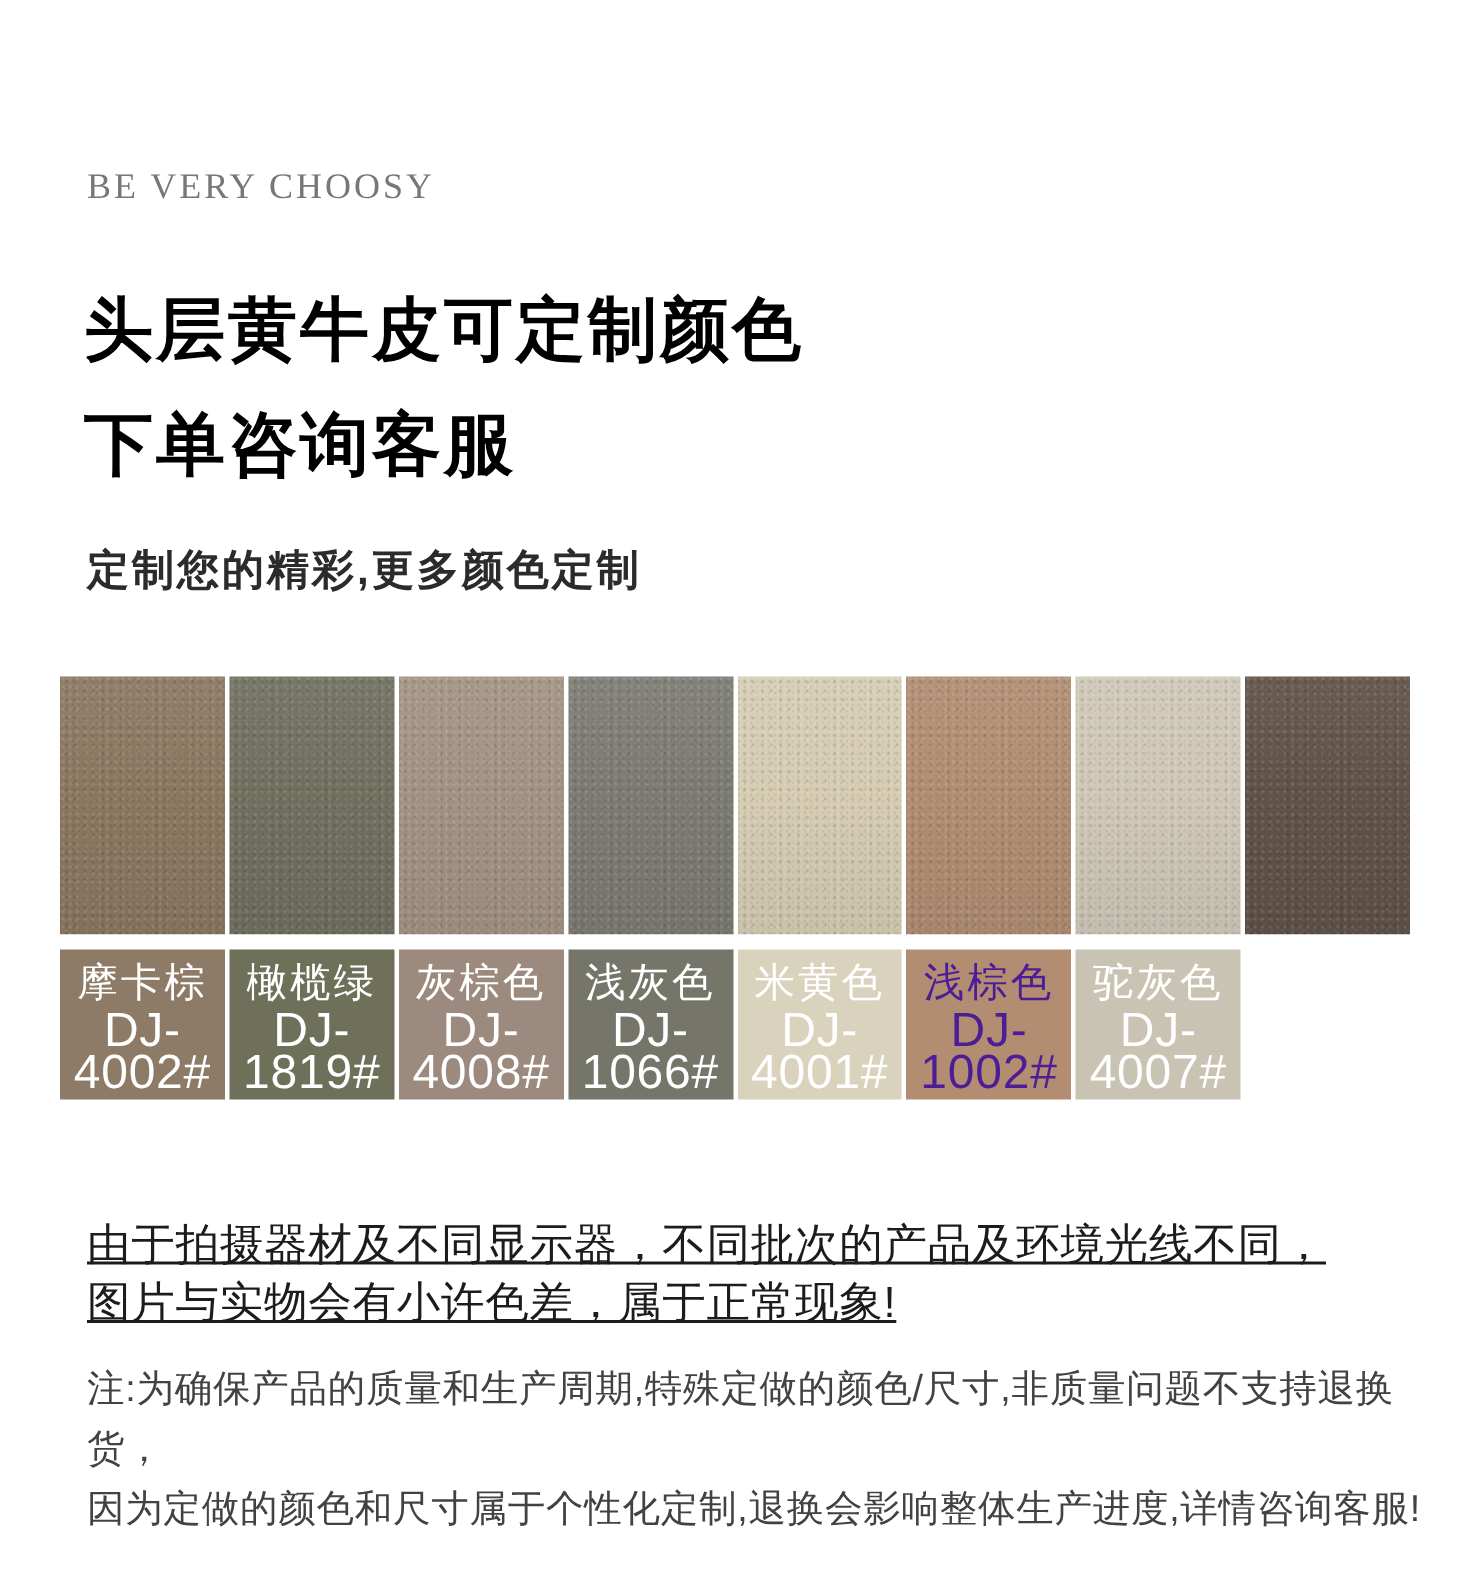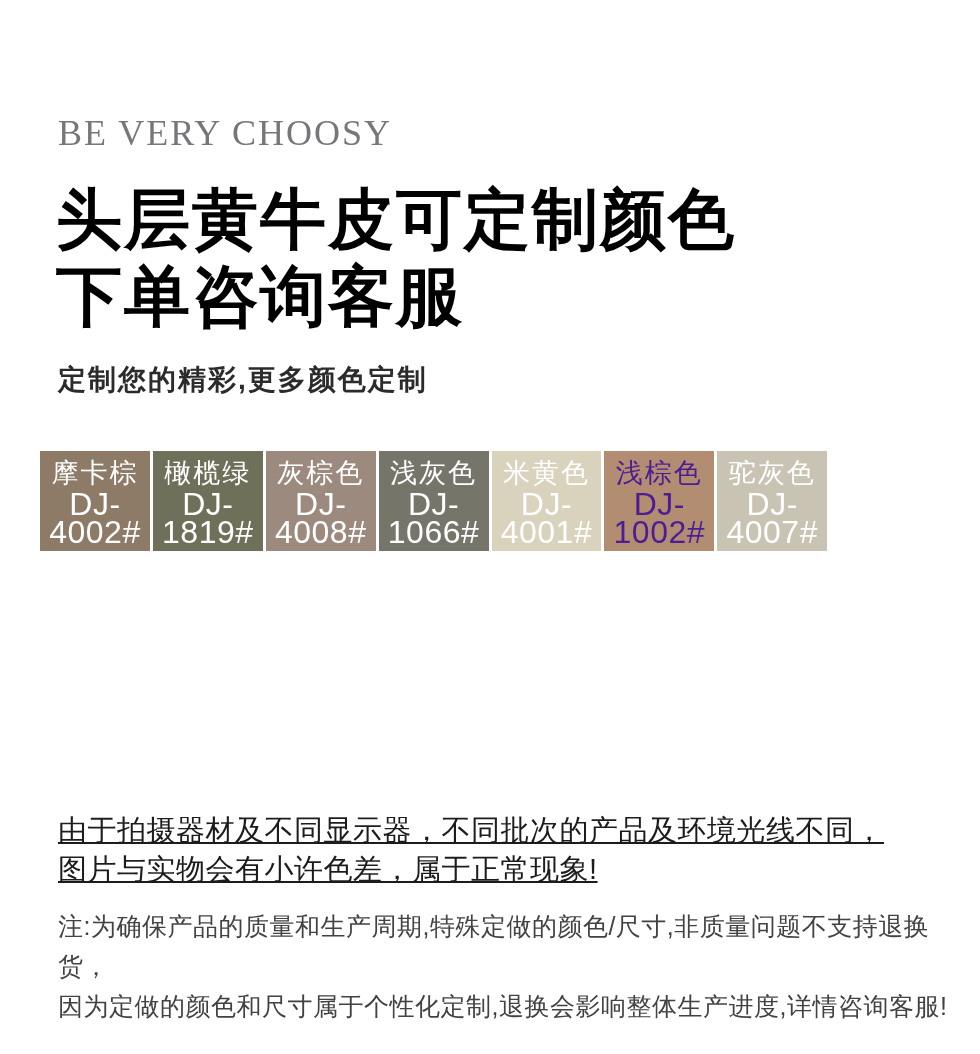--- a/index.html
+++ b/index.html
@@ -8,45 +8,45 @@
     background: #ffffff;
     font-family: "Liberation Sans", "DejaVu Sans", sans-serif;
     position: relative;
     overflow: hidden;
   }
   .page { position: relative; width: 980px; height: 1054px; background: #fff; }
 
   .eyebrow {
     position: absolute; left: 58px; top: 112px;
     font-family: "Liberation Serif", "DejaVu Serif", serif;
-    font-size: 36px; letter-spacing: 2px;
+    font-size: 24px; letter-spacing: 2px;
     color: #77777b; font-weight: 400;
   }
 
   .heading {
     position: absolute; left: 56px; top: 181px;
     font-family: "Liberation Serif", "DejaVu Serif", serif;
-    font-size: 66px; line-height: 77px; font-weight: 700;
+    font-size: 46px; line-height: 77px; font-weight: 700;
     letter-spacing: 2px; color: #000000;
   }
 
   .subtitle {
     position: absolute; left: 58px; top: 361px;
     font-size: 28px; font-weight: 700; letter-spacing: 2px;
     color: #2b2b2b;
   }
 
   .swatch-grid {
     position: absolute; left: 40px; top: 451px;
     width: 900px;
     display: flex; gap: 3px;
   }
   .swatch {
     flex: 1 1 0;
-    display: flex; flex-direction: row;
+    display: flex; flex-direction: column;
   }
   .photo {
     height: 172px;
     background-image:
       radial-gradient(circle at 35% 35%, rgba(255,255,255,0.12) 0.6px, transparent 1.4px),
       radial-gradient(circle at 70% 60%, rgba(0,0,0,0.12) 0.6px, transparent 1.4px),
       radial-gradient(circle at 15% 75%, rgba(0,0,0,0.08) 0.5px, transparent 1.2px),
       radial-gradient(circle at 55% 20%, rgba(255,255,255,0.07) 0.5px, transparent 1.2px),
       linear-gradient(180deg, rgba(255,255,255,0.06) 0%, rgba(0,0,0,0.00) 45%, rgba(0,0,0,0.06) 100%);
     background-size: 5px 5px, 6px 6px, 4px 4px, 7px 7px, 100% 100%;

